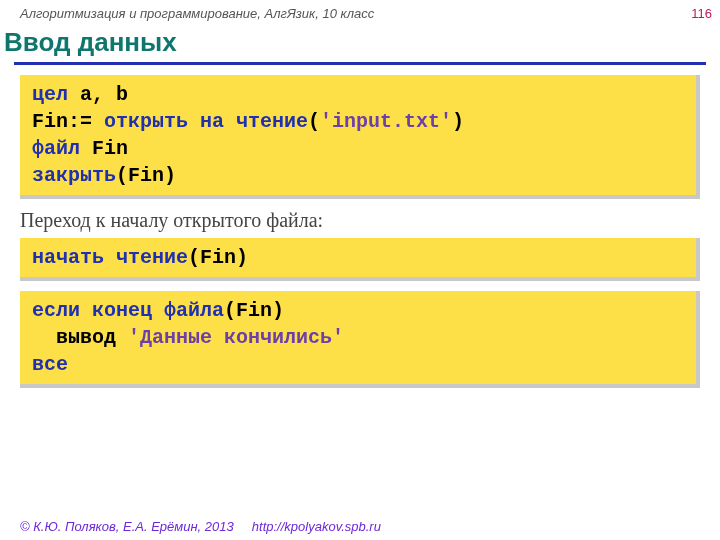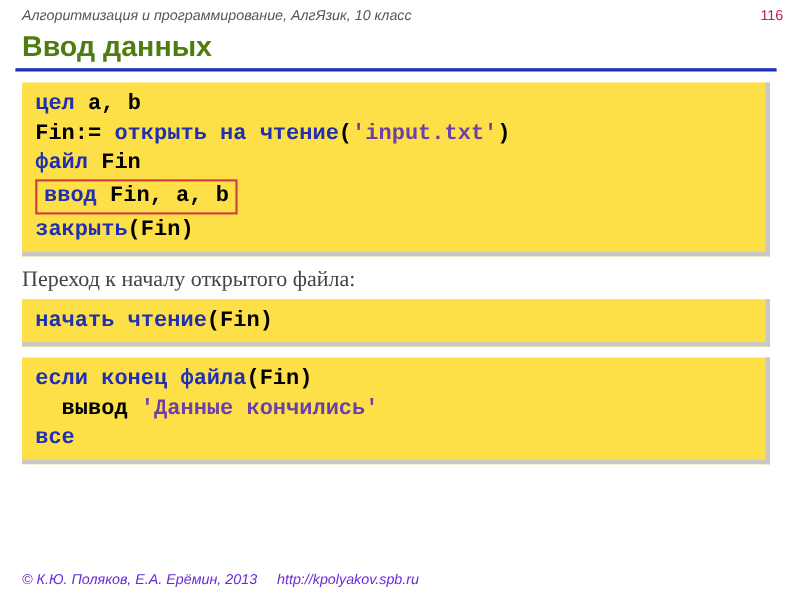--- a/index.html
+++ b/index.html
@@ -20,22 +20,22 @@
       justify-content: space-between;
     }
     .page-num {
       font-style: normal;
       font-weight: normal;
       color: #be185d;
     }
     .title {
       font-size: 26px;
       font-weight: bold;
-      color: #4d7c0f;
-      padding: 6px 20px 4px 20px;
+      color: #0f766e;
+      padding: 6px 20px 4px 4px;
     }
     .title-line {
       border: none;
       border-top: 3px solid #2030b0;
       margin: 0 14px 10px 14px;
     }
     .content { padding: 0 20px; }
     .code-block {
       background: #fde047;
       border-right: 4px solid #c8c8c8;
@@ -81,21 +81,20 @@
 
 <div class="title">Ввод данных</div>
 <hr class="title-line">
 
 <div class="content">
 
   <div class="code-block">
     <div><span class="kw">цел</span><span class="plain"> a, b</span></div>
     <div><span class="plain">Fin:= </span><span class="kw">открыть на чтение</span><span class="plain">(</span><span class="str">'input.txt'</span><span class="plain">)</span></div>
     <div><span class="kw">файл</span><span class="plain"> Fin</span></div>
-    <div><span class="highlight-row"><span class="kw">ввод</span><span class="plain"> Fin, a, b</span></span></div>
     <div><span class="kw">закрыть</span><span class="plain">(Fin)</span></div>
   </div>
 
   <div class="subhead">Переход к началу открытого файла:</div>
 
   <div class="code-block">
     <div><span class="kw">начать чтение</span><span class="plain">(Fin)</span></div>
   </div>
 
 

